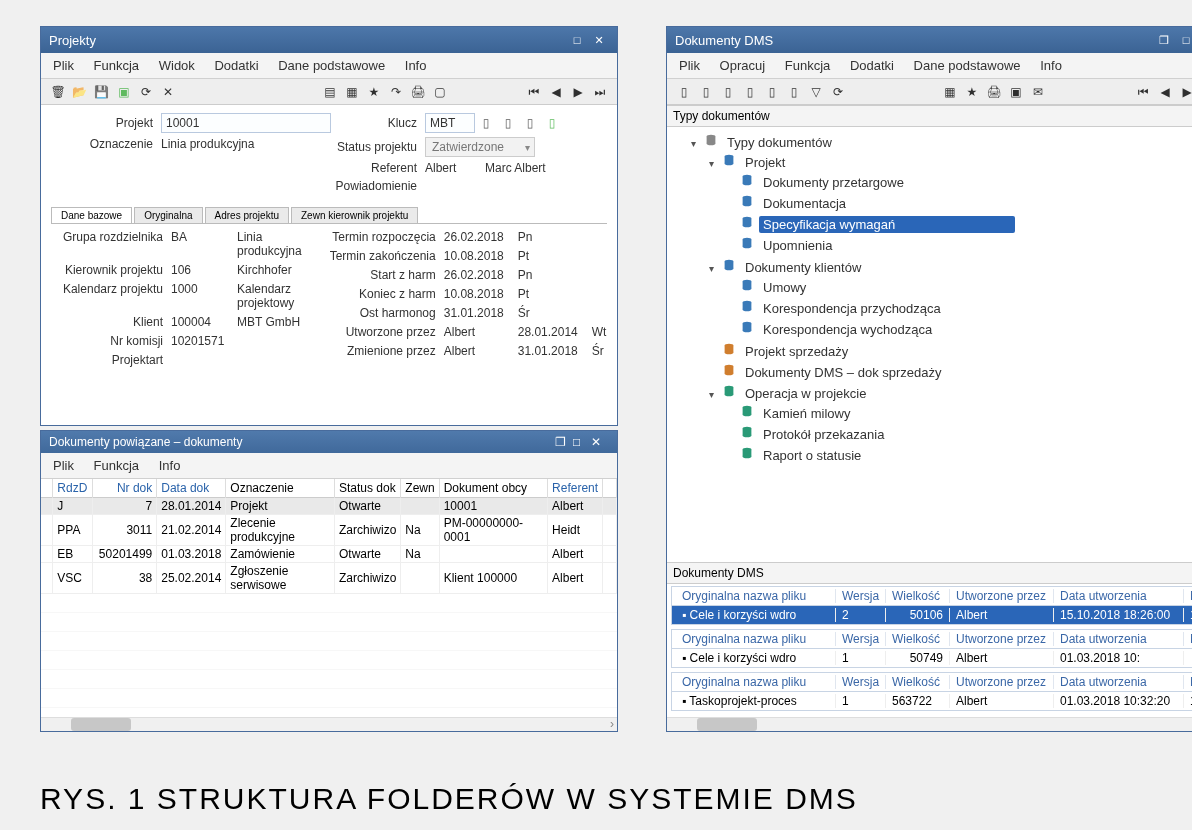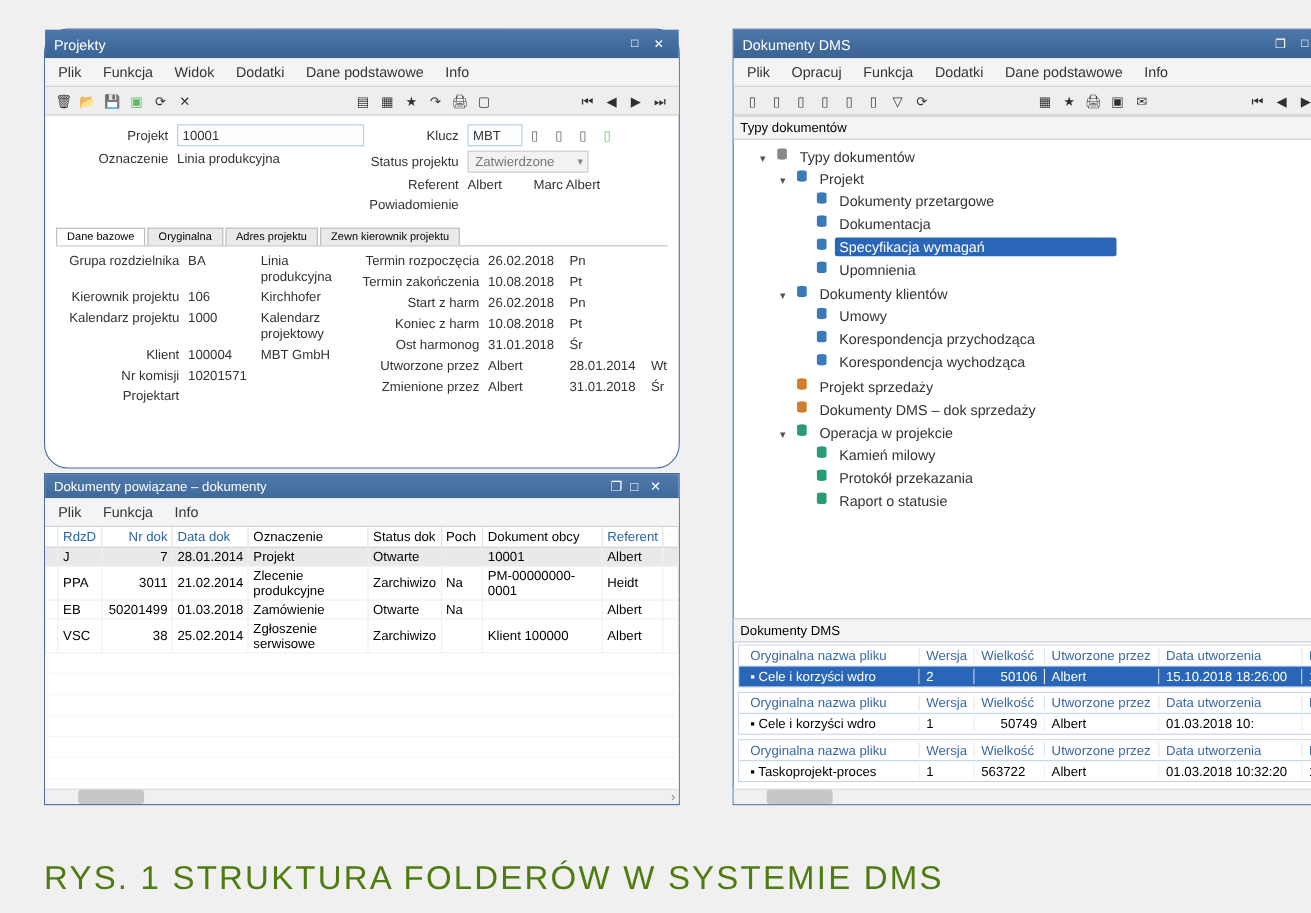--- a/index.html
+++ b/index.html
@@ -1,18 +1,18 @@
 <!DOCTYPE html>
 <html><head>
 <meta charset="utf-8">
 <style>
   * { box-sizing: border-box; margin: 0; padding: 0; font-family: "Segoe UI", Tahoma, sans-serif; }
   body { background: #f0f0f0; width: 1192px; height: 830px; overflow: hidden; user-select: none; }
   .screenshot { width: 1192px; height: 830px; position: relative; }
-  .caption { position: absolute; bottom: 14px; left: 40px; font-size: 30px; letter-spacing: 2px; color: #4d7c0f; font-weight: 400; }
+  .caption { position: absolute; bottom: 14px; left: 40px; font-size: 30px; letter-spacing: 2px; color: #000000; font-weight: 400; }
 
   .app-area { position: absolute; top: 26px; left: 40px; right: 22px; height: 706px; display: flex; gap: 4px; }
   .left-col { width: 578px; display: flex; flex-direction: column; gap: 4px; }
   .right-col { flex: 1; display: flex; flex-direction: column; padding-left: 44px; }
 
   .window { border: 1px solid #486b9c; background: #fff; display: flex; flex-direction: column; font-size: 12px; }
   .titlebar { background: linear-gradient(#4d77aa, #3b6394); color: #fff; padding: 4px 8px; display: flex; align-items: center; height: 26px; }
   .titlebar .title { flex: 1; font-size: 13px; }
   .titlebar .win-btn { width: 20px; height: 17px; display: inline-flex; align-items: center; justify-content: center; margin-left: 2px; cursor: pointer; font-size: 11px; color: #fff; }
   .menubar { background: #f4f4f4; border-bottom: 1px solid #d0d0d0; padding: 2px 4px; font-size: 13px; color: #333; }
@@ -74,21 +74,21 @@
   .mini-icon { width:14px; height:14px; }
 </style>
 </head>
 <body>
 <div class="screenshot">
 
 <div class="app-area">
 
   <div class="left-col">
 
-    <div class="window" style="height:400px;border-radius:22px;">
+    <div class="window" style="height:400px;">
       <div class="titlebar">
         <span class="title">Projekty</span>
         <span class="win-btn">□</span>
         <span class="win-btn">✕</span>
       </div>
       <div class="menubar">
         <span>Plik</span>
         <span>Funkcja</span>
         <span>Widok</span>
         <span>Dodatki</span>
@@ -242,21 +242,21 @@
       <div style="flex:1; overflow:hidden; display:flex; flex-direction:column;">
         <table class="grid">
           <thead class="grid-head">
             <tr>
               <td style="width:12px"></td>
               <td style="width:40px" class="link">RdzD</td>
               <td style="width:64px; text-align:right" class="link">Nr dok</td>
               <td style="width:68px" class="link">Data dok</td>
               <td style="width:110px">Oznaczenie</td>
               <td style="width:66px">Status dok</td>
-              <td style="width:38px">Poch</td>
+              <td style="width:38px">Zewn</td>
               <td style="width:110px">Dokument obcy</td>
               <td class="link">Referent</td>
               <td style="width:14px"></td>
             </tr>
           </thead>
           <tbody class="grid-body" id="linked-rows">
                 <tr class="grid-body grid-sel">
                   <td></td>
                   <td>J</td>
                   <td style="text-align:right">7</td>

